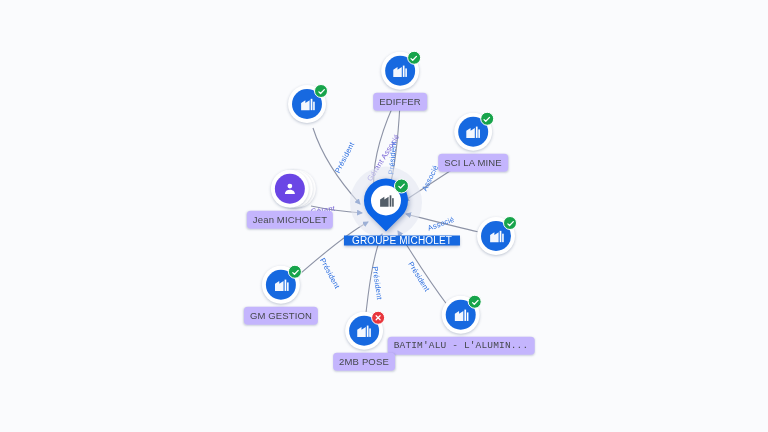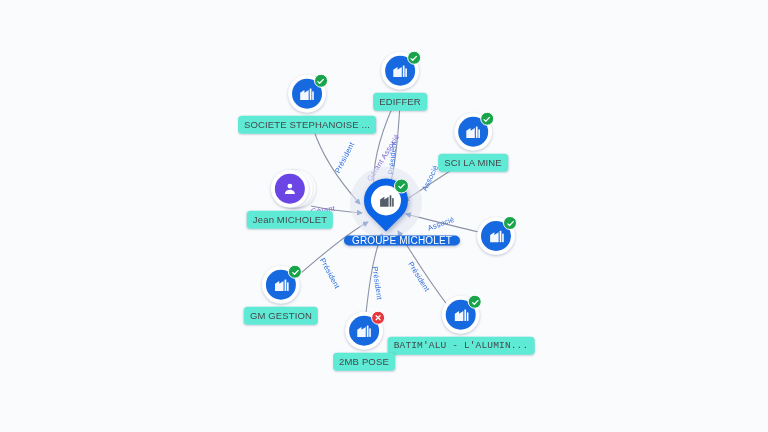--- a/index.html
+++ b/index.html
@@ -134,36 +134,36 @@
     border: 1.5px solid #ffffff;
     box-sizing: border-box;
     display: flex;
     align-items: center;
     justify-content: center;
   }
 
   
   .label {
     margin-top: 3px;
-    background: #5eead4;
+    background: #c4b5fd;
     color: #45484d;
     font-size: 9.5px;
     line-height: 1;
     letter-spacing: 0.15px;
     padding: 4px 6px;
     border-radius: 4px;
     white-space: nowrap;
     box-shadow: 0 1px 2px rgba(40,60,100,0.20);
   }
   .label.primary {
     background: #1769e0;
     color: #ffffff;
     font-size: 10px;
     padding: 0 8px;
-    border-radius: 5px;
+    border-radius: 0;
     box-shadow: 0 1px 3px rgba(20,50,110,0.35);
     margin-left: 32px;
   }
   .edge-label {
     position: absolute;
     font-size: 7.5px;
     letter-spacing: 0.2px;
     white-space: nowrap;
     transform-origin: 0 50%;
     pointer-events: none;
@@ -216,21 +216,20 @@
               <rect fill="#ffffff" x="16.5" y="4" width="2.4" height="16"></rect>
               <rect fill="#ffffff" x="20" y="8" width="2.2" height="12"></rect>
             </svg>
           </span>
           <span class="badge">
             <svg width="9" height="9" viewBox="0 0 24 24" aria-hidden="true">
               <path d="M5 13l4.5 4.5L19.5 7" fill="none" stroke="#fff" stroke-width="3.4" stroke-linecap="round" stroke-linejoin="round"></path>
             </svg>
           </span>
         </div>
-        <div class="label">SOCIETE STEPHANOISE ...</div>
       </div>
       <div class="node" style="left: 400px; top: 81px;">
         <div class="circle-wrap">
           <span class="circle-ring"></span>
           <span class="circle-core">
             <svg width="17" height="17" viewBox="0 0 24 24" aria-hidden="true">
               <path fill="#ffffff" d="M3 20V10l6-4v4l6-4v14H3z" opacity="0.95"></path>
               <rect fill="#ffffff" x="16.5" y="4" width="2.4" height="16"></rect>
               <rect fill="#ffffff" x="20" y="8" width="2.2" height="12"></rect>
             </svg>

